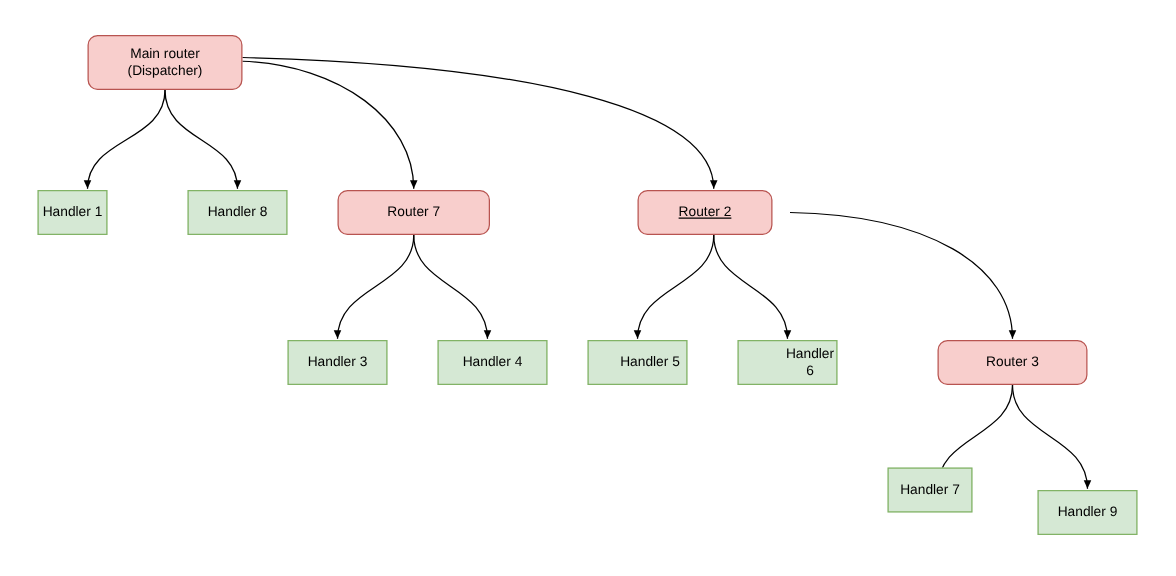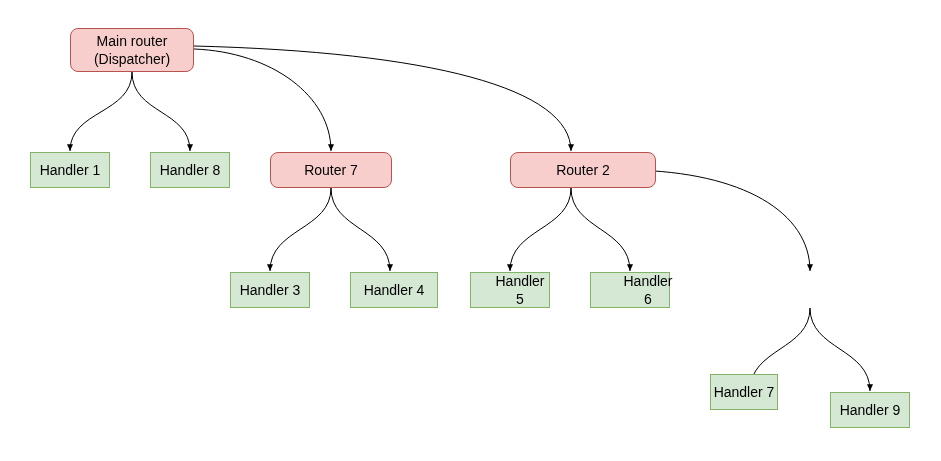--- a/index.html
+++ b/index.html
@@ -22,39 +22,39 @@
     width: 941px;
     height: 461px;
   }
   .node {
     position: absolute;
     box-sizing: border-box;
     display: flex;
     align-items: center;
     justify-content: center;
     text-align: center;
-    font-size: 14px;
+    font-size: 11px;
     color: #000000;
     white-space: pre-line;
     line-height: 1.3;
   }
   .router {
     background: #f8cecc;
     border: 1px solid #b85450;
     border-radius: 8px;
   }
   .handler {
     background: #d5e8d4;
     border: 1px solid #82b366;
   }
   #n-main { left: 70px;  top: 28px;  width: 124px; height: 44px; }
-  #n-h1   { left: 30px;  top: 152px; width: 80px;  height: 36px; }
+  #n-h1   { left: 30px;  top: 152px; width: 56px;  height: 36px; }
   #n-h2   { left: 150px; top: 152px; width: 80px;  height: 36px; }
   #n-r1   { left: 270px; top: 152px; width: 122px; height: 36px; }
-  #n-r2   { left: 510px; top: 152px; width: 146px; height: 36px; }
+  #n-r2   { left: 510px; top: 152px; width: 108px; height: 36px; text-decoration: underline; }
   #n-h3   { left: 230px; top: 272px; width: 80px;  height: 36px; }
   #n-h4   { left: 350px; top: 272px; width: 88px;  height: 36px; }
   #n-h5   { left: 470px; top: 272px; width: 80px;  height: 36px; padding-left: 20px; }
   #n-h6   { left: 590px; top: 272px; width: 80px;  height: 36px; padding-left: 36px; }
   #n-r3   { left: 750px; top: 272px; width: 120px; height: 36px; }
   #n-h7   { left: 710px; top: 374px; width: 68px;  height: 36px; }
   #n-h8   { left: 830px; top: 392px; width: 80px;  height: 36px; }
 </style>
 </head>
 <body>
@@ -85,16 +85,17 @@
   <div id="n-main" class="node router">Main router
 (Dispatcher)</div>
   <div id="n-h1" class="node handler">Handler 1</div>
   <div id="n-h2" class="node handler">Handler 8</div>
   <div id="n-r1" class="node router">Router 7</div>
   <div id="n-r2" class="node router">Router 2</div>
   <div id="n-h3" class="node handler">Handler 3</div>
   <div id="n-h4" class="node handler">Handler 4</div>
   <div id="n-h5" class="node handler">Handler 5</div>
   <div id="n-h6" class="node handler">Handler 6</div>
+  <div id="n-r3" class="node router">Router 3</div>
   <div id="n-h7" class="node handler">Handler 7</div>
   <div id="n-h8" class="node handler">Handler 9</div>
 
 </div>
 
 </body></html>

